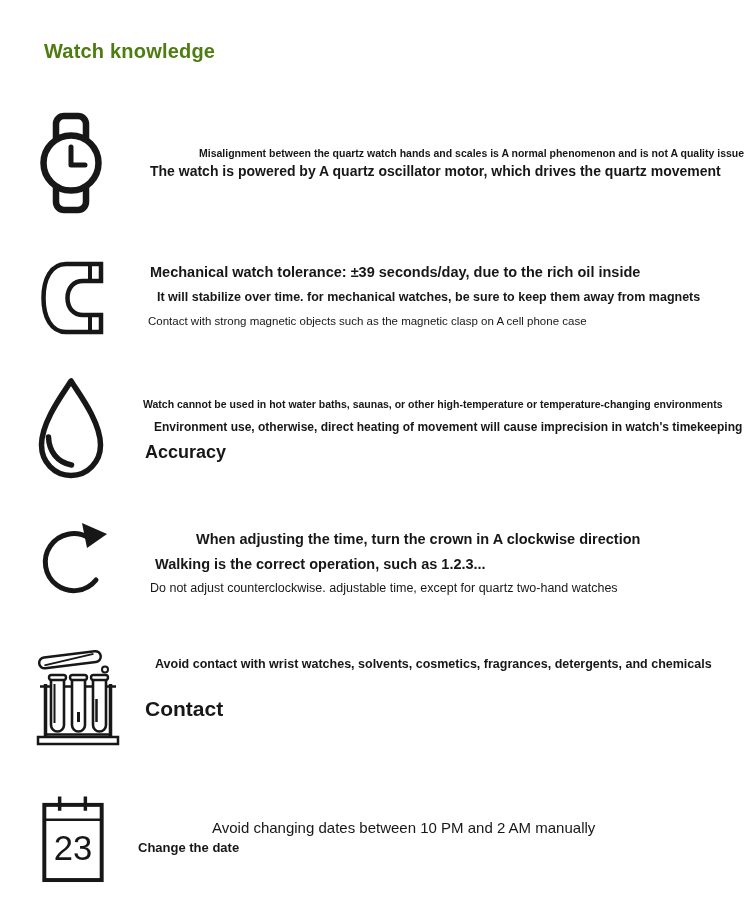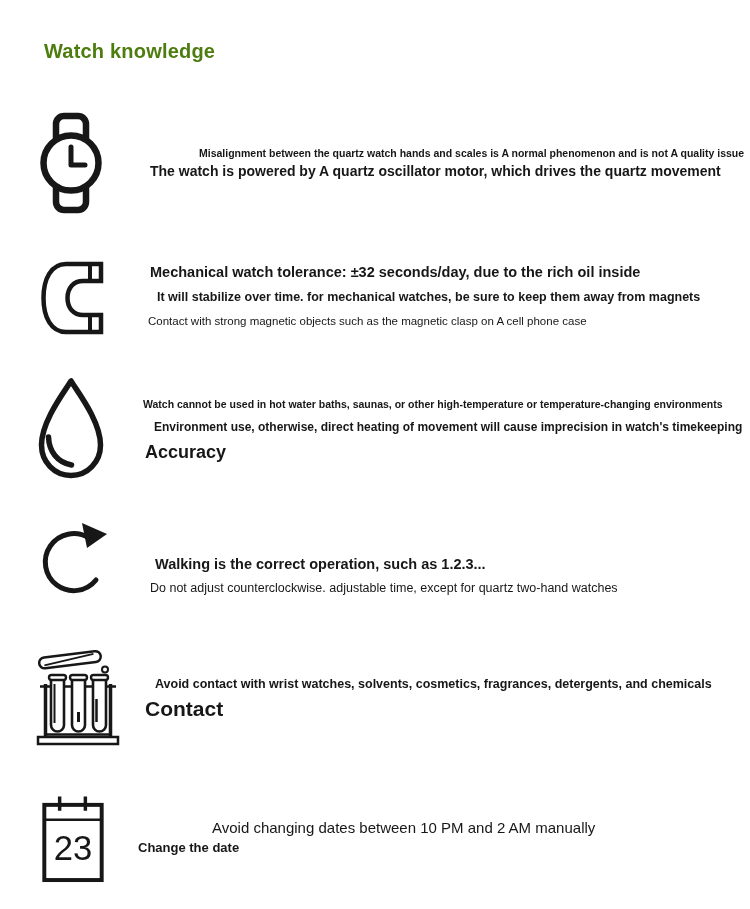--- a/index.html
+++ b/index.html
@@ -27,21 +27,21 @@
   .t-s1l2{left:150px;top:163px;font-size:14px;font-weight:700;}
   .t-s2l1{left:150px;top:263px;font-size:14.5px;font-weight:700;}
   .t-s2l2{left:157px;top:290px;font-size:12.5px;font-weight:700;}
   .t-s2l3{left:148px;top:314px;font-size:11.5px;font-weight:400;}
   .t-s3l1{left:143px;top:398px;font-size:10.5px;font-weight:700;}
   .t-s3l2{left:154px;top:420px;font-size:12px;font-weight:700;}
   .t-s3l3{left:145px;top:441px;font-size:18px;font-weight:700;}
   .t-s4l1{left:196px;top:530px;font-size:14.5px;font-weight:700;}
   .t-s4l2{left:155px;top:555px;font-size:14.5px;font-weight:700;}
   .t-s4l3{left:150px;top:581px;font-size:12.5px;font-weight:400;}
-  .t-s5l1{left:155px;top:677px;font-size:12.5px;font-weight:700;}
+  .t-s5l1{left:155px;top:657px;font-size:12.5px;font-weight:700;}
   .t-s5l2{left:145px;top:696px;font-size:21px;font-weight:700;}
   .t-s6l1{left:212px;top:819px;font-size:15px;font-weight:400;}
   .t-s6l2{left:138px;top:840px;font-size:13px;font-weight:700;}
 </style>
 </head>
 <body>
 
 <div class="page">
 
   <h1 class="title">Watch knowledge</h1>
@@ -51,36 +51,37 @@
     <circle cx="31" cy="51" r="27.5" fill="#ffffff" stroke="#171717" stroke-width="6.5"></circle>
     <path d="M31 35 L31 53 L45 53" fill="none" stroke="#171717" stroke-width="5" stroke-linecap="round" stroke-linejoin="round"></path>
   </svg>
   <div class="line t-s1l1">Misalignment between the quartz watch hands and scales is A normal phenomenon and is not A quality issue</div>
   <div class="line t-s1l2">The watch is powered by A quartz oscillator motor, which drives the quartz movement</div>
 
   <svg class="icon icon-magnet" viewBox="0 0 64 76">
     <path d="M61 4 H26 C11 4 3.5 19 3.5 38 C3.5 57 11 72 26 72 H61 V55 H43 C33.5 55 27.5 48 27.5 38 C27.5 28 33.5 21 43 21 H61 Z" fill="#ffffff" stroke="#171717" stroke-width="4.5" stroke-linejoin="miter"></path>
     <path d="M50 4 V21 M50 55 V72" stroke="#171717" stroke-width="4" fill="none"></path>
   </svg>
-  <div class="line t-s2l1">Mechanical watch tolerance: ±32 seconds/day, due to the rich oil inside</div>
+  <div class="line t-s2l1">Mechanical watch tolerance: ±39 seconds/day, due to the rich oil inside</div>
   <div class="line t-s2l2">It will stabilize over time. for mechanical watches, be sure to keep them away from magnets</div>
   <div class="line t-s2l3">Contact with strong magnetic objects such as the magnetic clasp on A cell phone case</div>
 
   <svg class="icon icon-drop" viewBox="0 0 72 105">
     <path d="M36 5 C30 15 6.5 45 6.5 69 C6.5 86 19.5 99.5 36 99.5 C52.5 99.5 65.5 86 65.5 69 C65.5 45 42 15 36 5 Z" fill="#ffffff" stroke="#171717" stroke-width="5.5" stroke-linejoin="round"></path>
     <path d="M13.5 61 C14 75.5 22.5 86.5 36.5 89" fill="none" stroke="#171717" stroke-width="5.5" stroke-linecap="round"></path>
   </svg>
   <div class="line t-s3l2">Environment use, otherwise, direct heating of movement will cause imprecision in watch's timekeeping</div>
   <div class="line t-s3l1">Watch cannot be used in hot water baths, saunas, or other high-temperature or temperature-changing environments</div>
   <div class="line t-s3l3">Accuracy</div>
 
   <svg class="icon icon-rotate" viewBox="0 0 72 80">
     <path d="M51 17 A28.5 28.5 0 1 0 58 59" fill="none" stroke="#171717" stroke-width="5" stroke-linecap="round"></path>
     <polygon points="44,2 69,13 49,27" fill="#171717"></polygon>
   </svg>
+  <div class="line t-s4l1">When adjusting the time, turn the crown in A clockwise direction</div>
   <div class="line t-s4l2">Walking is the correct operation, such as 1.2.3...</div>
   <div class="line t-s4l3">Do not adjust counterclockwise. adjustable time, except for quartz two-hand watches</div>
 
   <svg class="icon icon-tubes" viewBox="0 0 84 102">
     <g transform="rotate(-7 36 16)">
       <rect x="3" y="10" width="62" height="11" rx="5.5" fill="#ffffff" stroke="#171717" stroke-width="2.5"></rect>
       <path d="M8 18 L58 12.5" stroke="#171717" stroke-width="1.8" fill="none"></path>
     </g>
     <circle cx="69" cy="25.5" r="3" fill="#ffffff" stroke="#171717" stroke-width="2"></circle>
     <path d="M9.5 40 V94 M74.5 40 V94" stroke="#171717" stroke-width="3.5" fill="none"></path>

